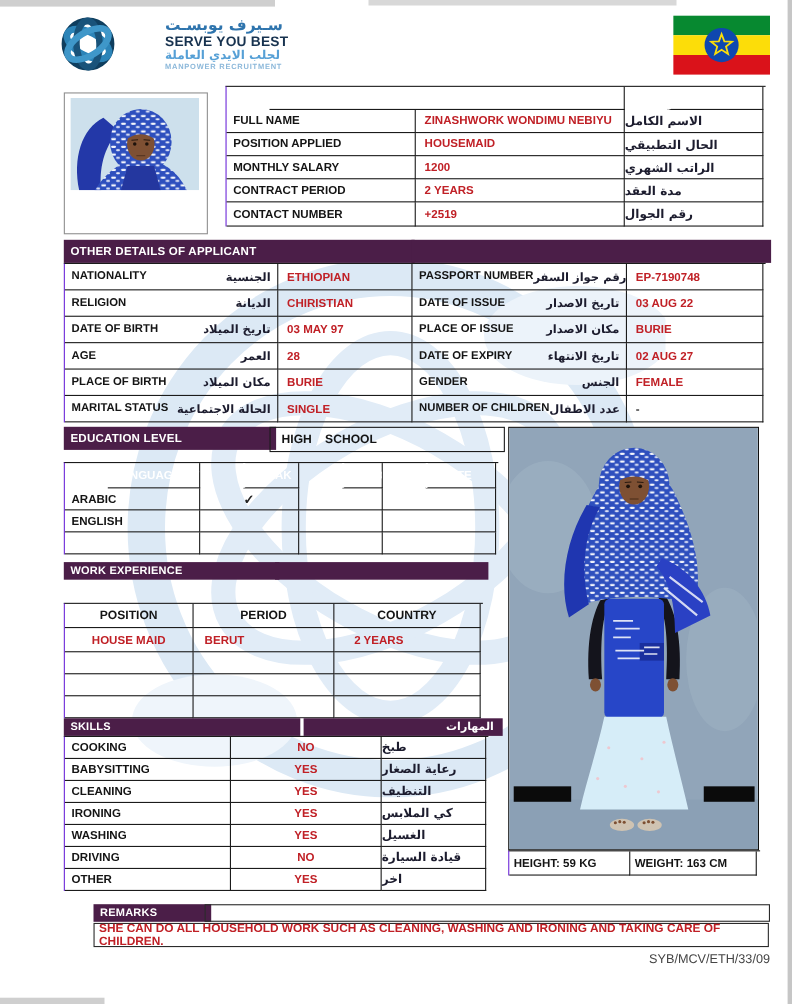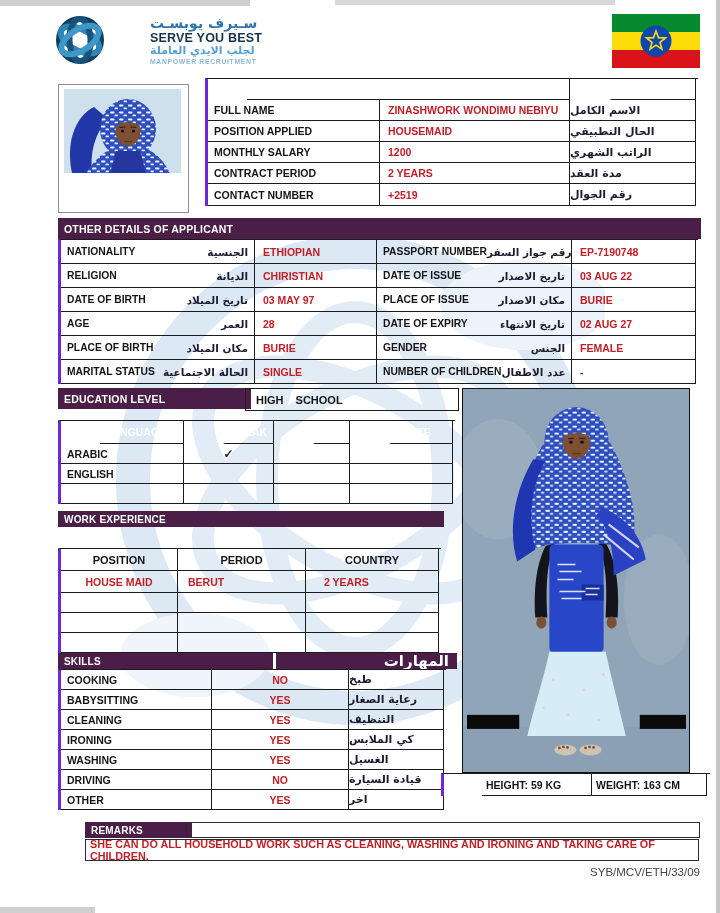--- a/index.html
+++ b/index.html
@@ -5,21 +5,21 @@
   html,body{margin:0;padding:0;background:#ffffff;}
   .page{position:relative;width:720px;height:913px;background:#fff;overflow:hidden;
         font-family:"Liberation Sans",sans-serif;-webkit-font-smoothing:antialiased;}
   .abs{position:absolute;}
   
   .edge{background:#cfcfcf;z-index:3;}
   
   .hdr{background:#4b1e48;color:#fff;font-weight:bold;font-size:10.5px;
        display:flex;align-items:center;padding-left:6px;letter-spacing:.2px;z-index:2;}
   
-  .grid{display:grid;position:absolute;border-top:1px solid #1b1b1b;border-left:3px solid #6d28d9;z-index:2;}
+  .grid{display:grid;position:absolute;border-top:1px solid #1b1b1b;border-left:1px solid #6d28d9;z-index:2;}
   .grid>div{border-right:1px solid #1b1b1b;border-bottom:1px solid #1b1b1b;
             display:flex;align-items:center;overflow:hidden;white-space:nowrap;background:transparent;}
   .hcell{background:#4b1e48;color:#fff;font-weight:bold;font-size:10.5px;padding-left:6px;margin-left:39px;}
   .lbl{font-weight:bold;font-size:10.5px;color:#141414;padding-left:6px;}
   .val{font-weight:bold;font-size:10.5px;color:#c02026;padding-left:8px;}
   .ctr{justify-content:center;padding-left:0;}
   .ar{font-family:"DejaVu Sans","Liberation Sans",sans-serif;direction:rtl;}
   .spread{justify-content:space-between;padding:0 6px;}
   .spread .en{font-weight:bold;font-size:10.3px;color:#141414;}
   .spread .arx{font-family:"DejaVu Sans",sans-serif;direction:rtl;font-weight:bold;font-size:10.5px;color:#1c1c2e;}
@@ -50,21 +50,21 @@
   #work{left:58px;top:548px;width:380px;grid-template-columns:117px 128px 133px;
         grid-template-rows:22px 22px 20px 20px 20px;}
   .colhead{font-weight:bold;font-size:11px;color:#141414;justify-content:center;}
   #skl-h{left:58px;top:653px;width:385px;height:16px;justify-content:space-between;padding:0 8px 0 6px;font-size:10px;}
   #skl-h .gap{position:absolute;left:215px;top:0;width:2.5px;height:16px;background:#fff;}
   #skl{left:58px;top:669px;width:385px;grid-template-columns:151px 137px 95px;grid-auto-rows:20px;}
   #pframe{left:58px;top:84px;width:129px;height:127px;border:1.5px solid #8f8f8f;background:#fff;z-index:2;}
   #pframe svg{margin:4px 5px;display:block;}
   #photo{left:462px;top:388px;width:228px;height:385px;border:1.5px solid #101010;background:#fff;z-index:2;box-sizing:border-box;}
   #photo svg{display:block;width:100%;height:100%;}
-  #hw{left:441px;top:773px;width:228px;grid-template-columns:110px 115px;grid-template-rows:22px;padding-left:38px;}
+  #hw{left:462px;top:773px;width:228px;grid-template-columns:110px 115px;grid-template-rows:22px;}
   #hw>div{font-weight:bold;font-size:10.5px;color:#141414;padding-left:4px;}
   #rem-h{left:85px;top:822px;width:101px;height:16px;font-size:10px;}
   #rem-strip{left:186px;top:822px;width:514px;height:16px;border:1px solid #2b2b2b;box-sizing:border-box;z-index:2;}
   #rem-t{left:85px;top:839px;width:614px;height:22px;border:1.5px solid #2b2b2b;display:flex;align-items:center;
          padding-left:4px;font-weight:bold;font-size:10.8px;color:#c02026;z-index:2;box-sizing:border-box;}
   #foot{left:510px;top:866px;width:190px;text-align:right;font-size:11.5px;color:#454545;z-index:2;}
   #flag{left:612px;top:14px;z-index:2;}
   #wm{left:105px;top:235px;z-index:1;}
 </style>
 </head>
@@ -262,21 +262,21 @@
     <div></div>
     <div></div>
     <div></div>
     <div></div>
     <div></div>
   </div>
 
   <div id="skl-h" class="abs hdr">
     <span>SKILLS</span>
     <span class="gap"></span>
-    <span class="ar" style="font-size:15px;">المهارات</span>
+    <span class="ar" style="font-size:10px;">المهارات</span>
   </div>
   <div id="skl" class="grid">
     <div class="lbl">COOKING</div>
     <div class="val ctr">NO</div>
     <div class="arright ar">طبخ</div>
     <div class="lbl">BABYSITTING</div>
     <div class="val ctr">YES</div>
     <div class="arright ar">رعاية الصغار</div>
     <div class="lbl">CLEANING</div>
     <div class="val ctr">YES</div>

